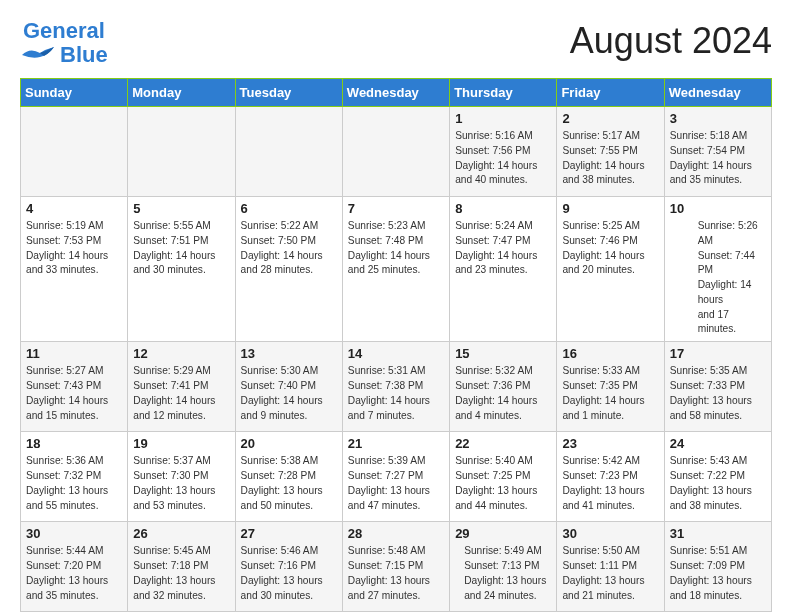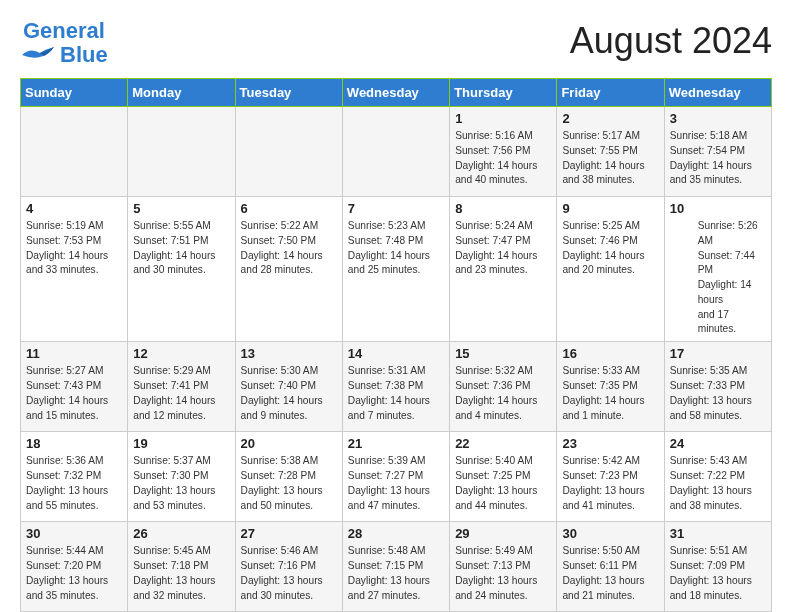--- a/index.html
+++ b/index.html
@@ -321,29 +321,29 @@
         </td>
         <td>
           <div class="day-number">28</div>
           <div class="day-info" style="white-space: pre-line;">Sunrise: 5:48 AM
 Sunset: 7:15 PM
 Daylight: 13 hours
 and 27 minutes.</div>
         </td>
         <td>
           <div class="day-number">29</div>
-          <div class="day-info" style="white-space: pre-line;">Sunrise: 5:49 AM
+          <div class="day-info" style="white-space: pre-line; margin-left: 9px;">Sunrise: 5:49 AM
 Sunset: 7:13 PM
 Daylight: 13 hours
 and 24 minutes.</div>
         </td>
         <td>
           <div class="day-number">30</div>
           <div class="day-info" style="white-space: pre-line;">Sunrise: 5:50 AM
-Sunset: 6:11 PM
+Sunset: 1:11 PM
 Daylight: 13 hours
 and 21 minutes.</div>
         </td>
         <td>
           <div class="day-number">31</div>
           <div class="day-info" style="white-space: pre-line;">Sunrise: 5:51 AM
 Sunset: 7:09 PM
 Daylight: 13 hours
 and 18 minutes.</div>
         </td>

